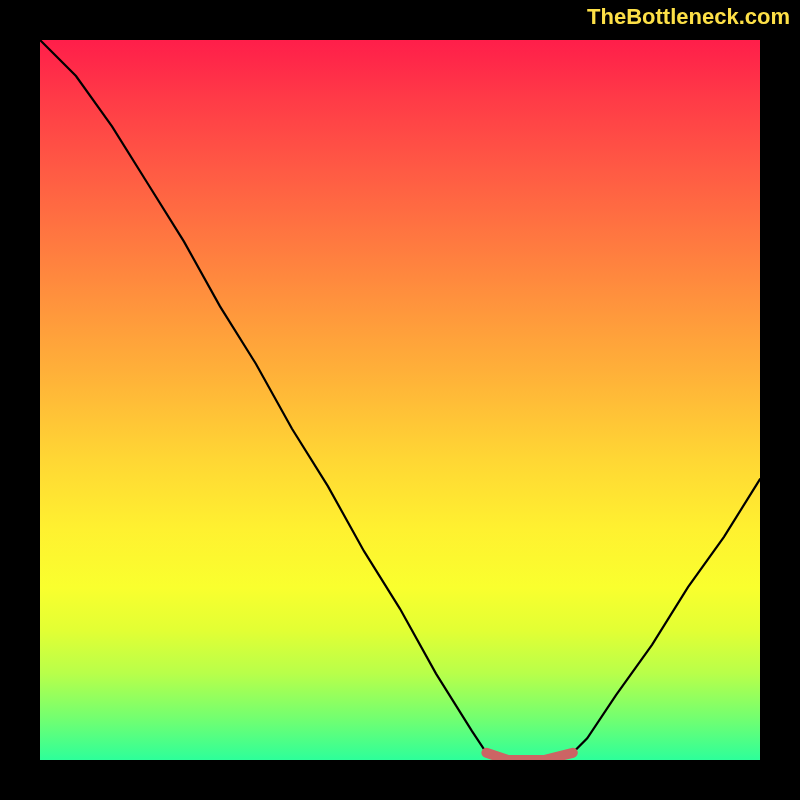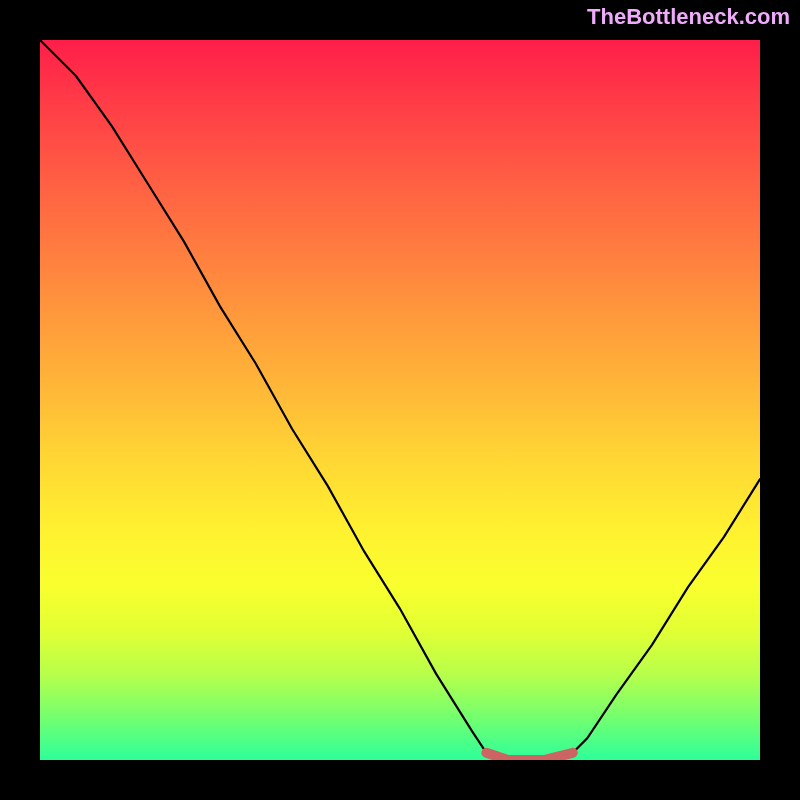--- a/index.html
+++ b/index.html
@@ -8,21 +8,21 @@
     width: 800px;
     height: 800px;
     background: #000;
     position: relative;
     font-family: Arial, sans-serif;
   }
   .attribution {
     position: absolute;
     top: 4px;
     right: 10px;
-    color: #f0abfc;
+    color: #fde047;
     font-size: 22px;
     font-weight: bold;
     z-index: 10;
   }
   .plot-area {
     position: absolute;
     left: 40px;
     top: 40px;
     width: 720px;
     height: 720px;

